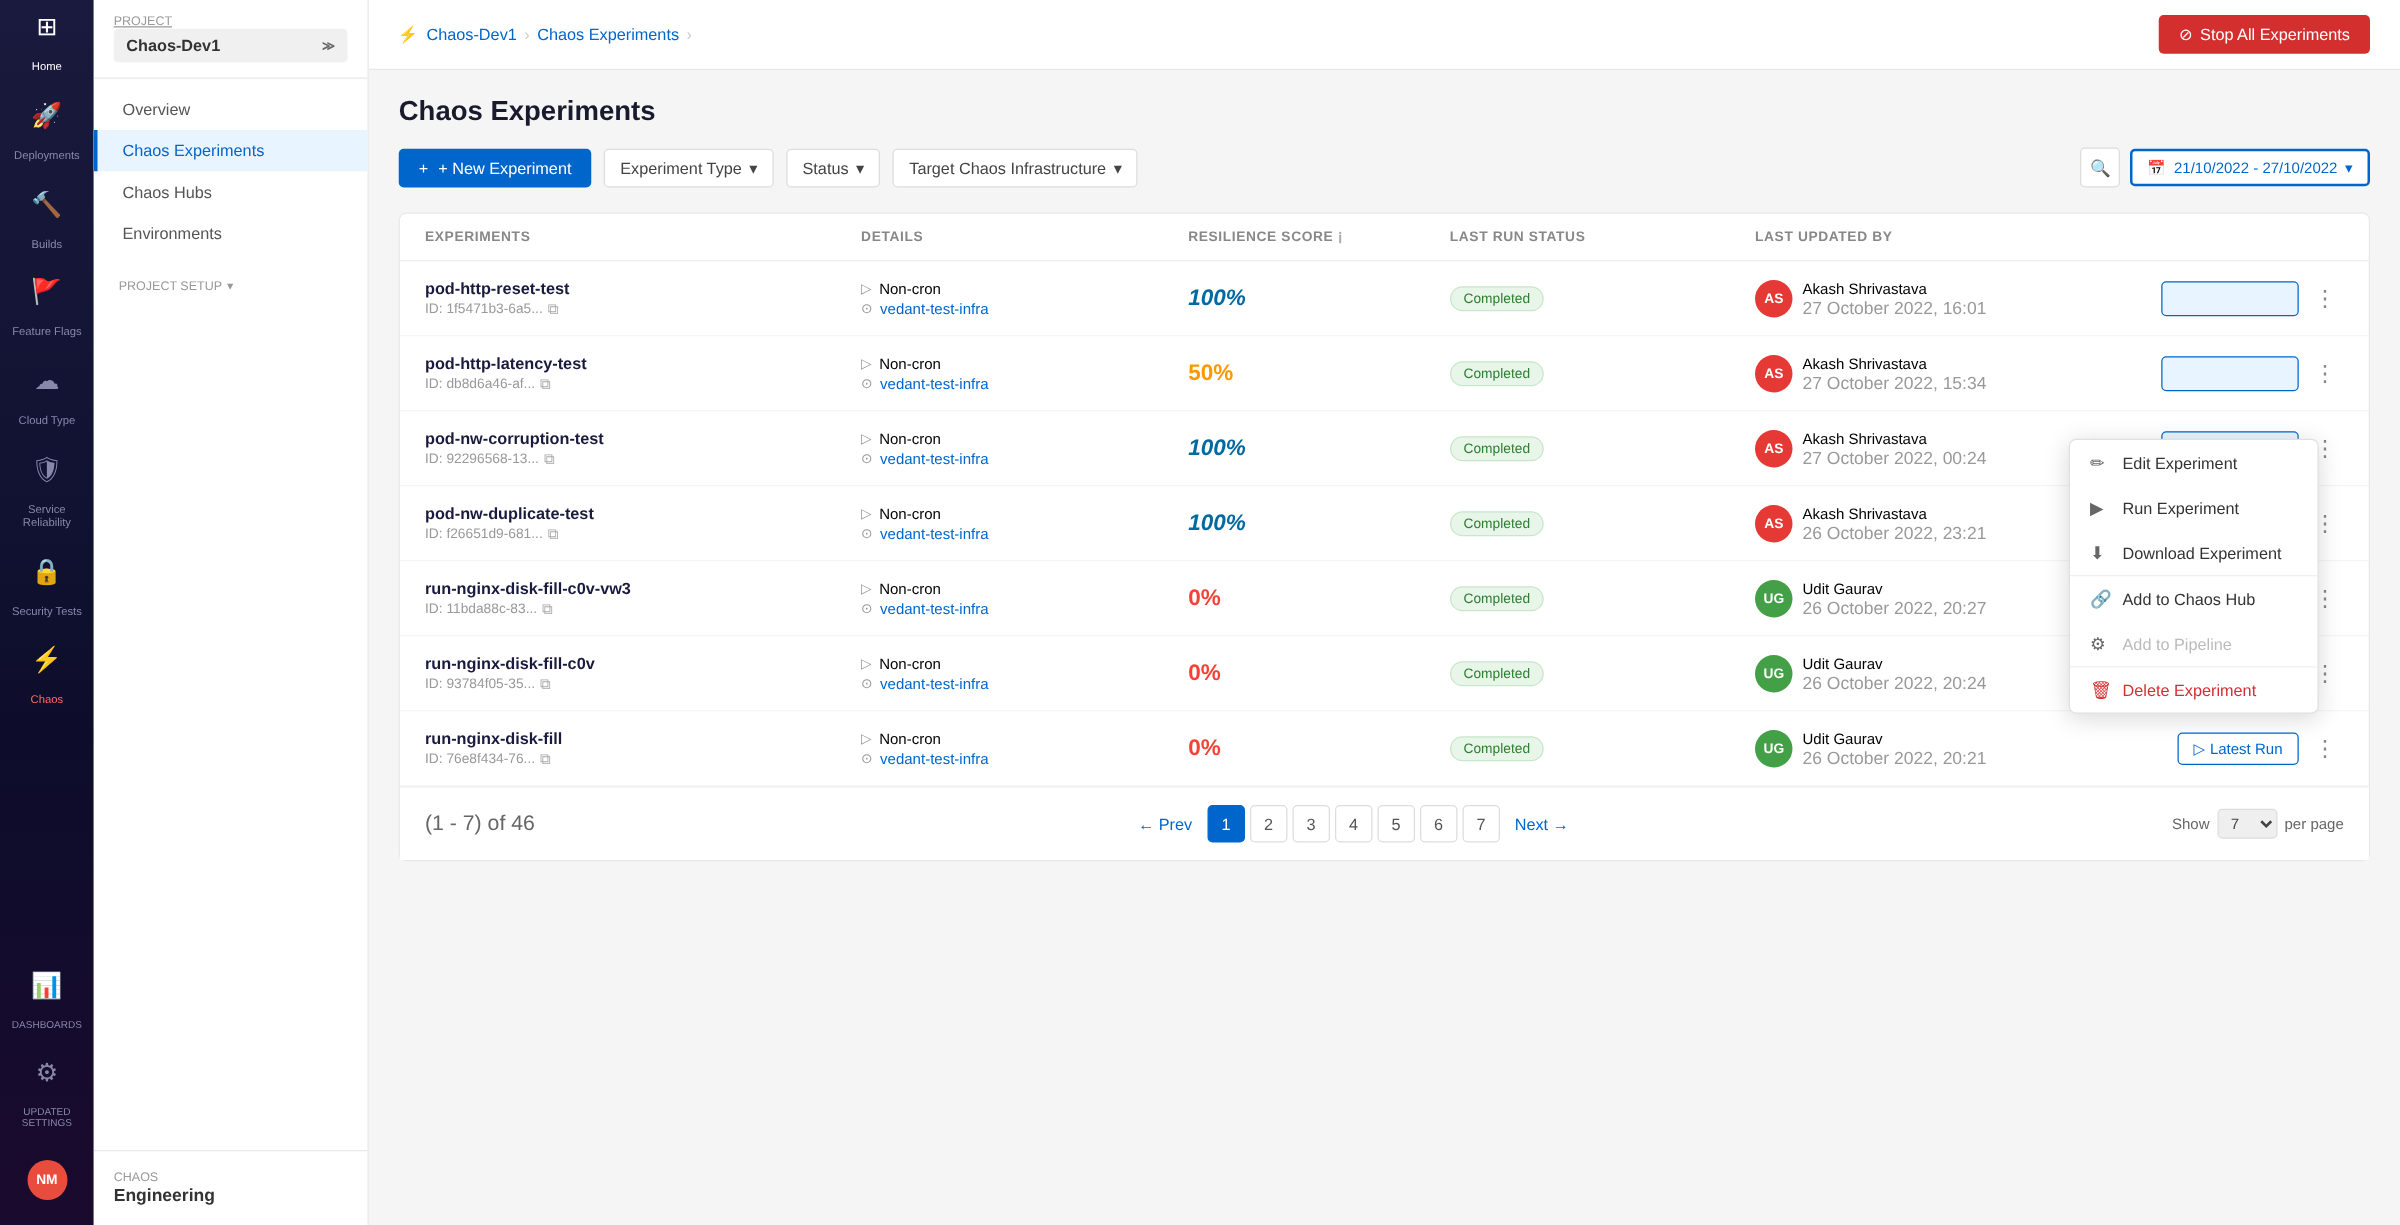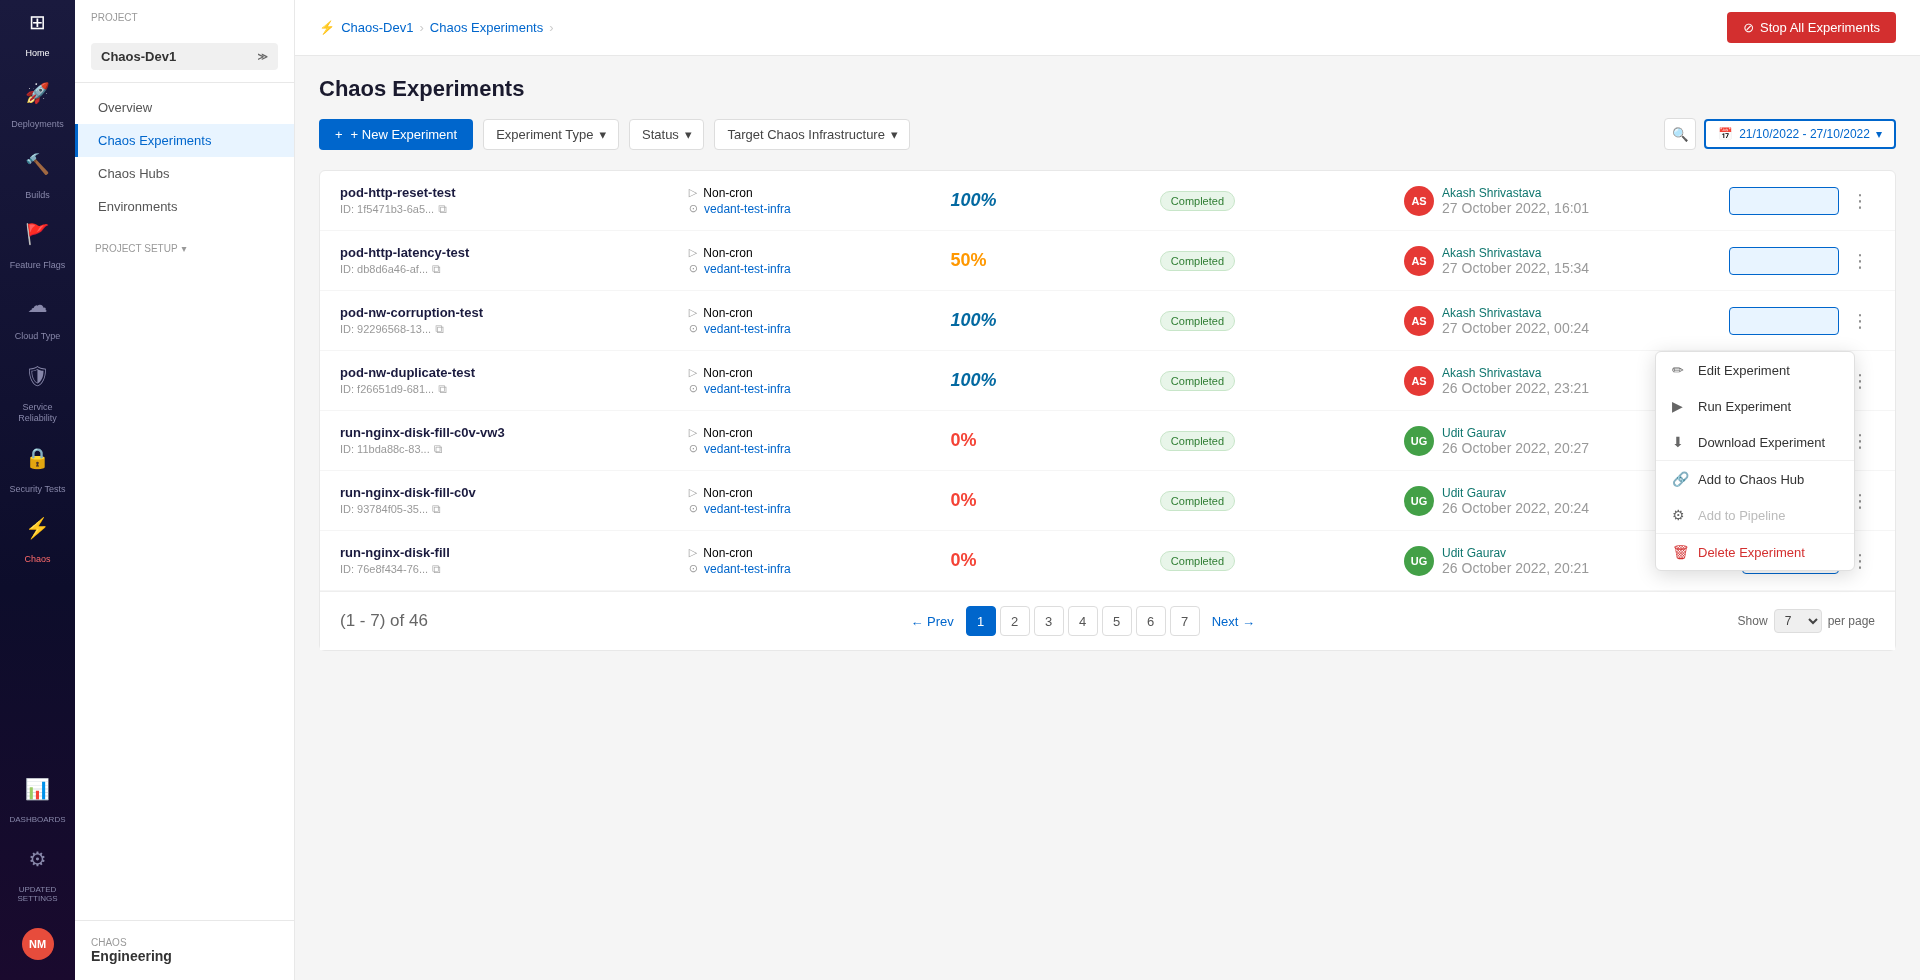--- a/index.html
+++ b/index.html
@@ -40,21 +40,21 @@
       width: 220px;
       background: #fff;
       border-right: 1px solid #e8e8e8;
       display: flex;
       flex-direction: column;
       flex-shrink: 0;
       height: 980px;
       overflow-y: auto;
     }
     .sidebar-project { padding: 12px 16px; border-bottom: 1px solid #e8e8e8; }
-    .sidebar-project-label { font-size: 10px; color: #999; text-transform: uppercase; margin-bottom: 20px; }
+    .sidebar-project-label { font-size: 10px; color: #999; text-transform: uppercase; margin-bottom: 0; text-decoration: underline; }
     .sidebar-project-name { display: flex; align-items: center; justify-content: space-between; background: #f0f0f0; border-radius: 4px; padding: 6px 10px; font-size: 13px; font-weight: 600; color: #333; cursor: pointer; }
     .sidebar-project-arrow { font-size: 10px; color: #666; }
     .sidebar-nav { padding: 8px 0; }
     .sidebar-nav-item { display: flex; align-items: center; padding: 9px 20px; font-size: 13px; color: #555; cursor: pointer; border-left: 3px solid transparent; }
     .sidebar-nav-item.active { background: #e8f4ff; color: #0066cc; border-left-color: #0066cc; font-weight: 500; }
     .sidebar-section-label { padding: 12px 20px 4px; font-size: 10px; color: #999; text-transform: uppercase; display: flex; align-items: center; gap: 4px; }
     .sidebar-footer { margin-top: auto; padding: 16px; border-top: 1px solid #e8e8e8; }
     .sidebar-footer-project { font-size: 10px; color: #999; text-transform: uppercase; }
     .sidebar-footer-name { font-size: 14px; font-weight: 600; color: #333; }
 
@@ -98,21 +98,21 @@
     .score-red { color: #f44336; }
 
     .status-badge { padding: 3px 10px; border-radius: 12px; font-size: 11px; font-weight: 500; display: inline-block; }
     .status-completed { background: #e8f5e9; color: #2e7d32; border: 1px solid #c8e6c9; }
 
     .user-cell { display: flex; align-items: center; gap: 8px; }
     .user-avatar { width: 30px; height: 30px; border-radius: 50%; display: flex; align-items: center; justify-content: center; color: #fff; font-size: 11px; font-weight: bold; flex-shrink: 0; }
     .avatar-red { background: #e53935; }
     .avatar-green { background: #43a047; }
     .user-info { font-size: 12px; }
-    .user-name { font-weight: 500; color: #0f766e; }
+    .user-name { font-weight: 500; color: #000000; }
     .user-date { color: #999; font-size: 14px; }
 
     .action-cell { display: flex; align-items: center; gap: 6px; justify-content: flex-end; }
     .latest-run-btn { border: 1px solid #0066cc; background: #fff; color: #0066cc; border-radius: 4px; padding: 5px 12px; font-size: 12px; cursor: pointer; display: flex; align-items: center; gap: 4px; }
     .more-btn { background: none; border: none; cursor: pointer; color: #888; font-size: 18px; padding: 2px 6px; border-radius: 4px; }
 
     
     .context-menu {
       position: absolute;
       right: 40px;
@@ -269,20 +269,31 @@
         <button class="date-range-btn">
           <span>📅</span>
           <span>21/10/2022 - 27/10/2022</span>
           <span>▾</span>
         </button>
       </div>
     </div>
 
     <div class="table-container">
 
+      <div class="table-header">
+        <div class="th">EXPERIMENTS</div>
+        <div class="th">DETAILS</div>
+        <div class="th">
+          RESILIENCE SCORE
+          <span style="font-size:12px;color:#aaa;">ℹ</span>
+        </div>
+        <div class="th">LAST RUN STATUS</div>
+        <div class="th">LAST UPDATED BY</div>
+        <div class="th"></div>
+      </div>
 
       <div class="table-row" style="position:relative;">
         <div>
           <div class="exp-name">pod-http-reset-test</div>
           <div class="exp-id">
             <span>ID: 1f5471b3-6a5...</span>
             <span class="copy-icon">⧉</span>
           </div>
         </div>
         <div class="details-cell">

